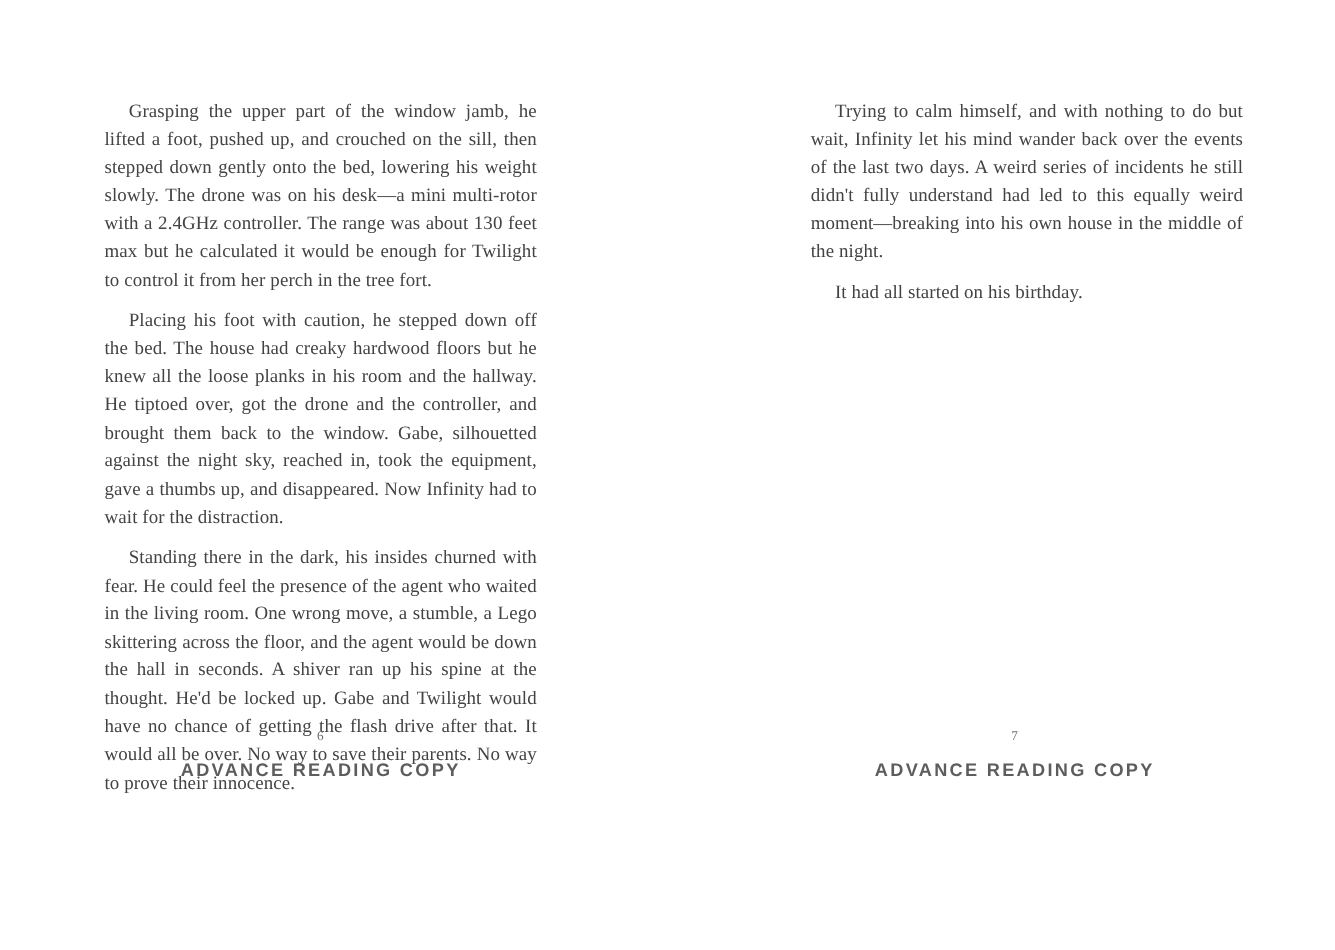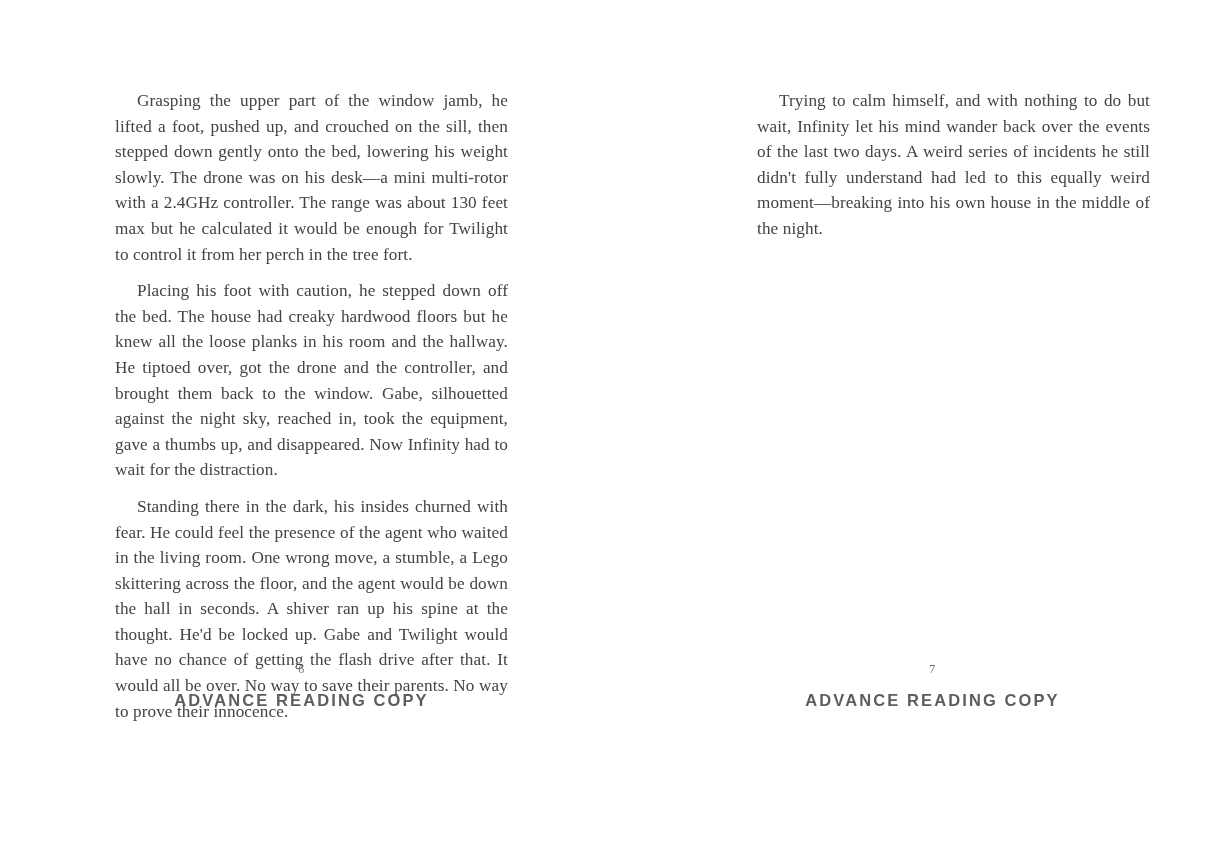--- a/index.html
+++ b/index.html
@@ -19,21 +19,20 @@
     width: 1214px;
     height: 864px;
     display: flex;
     box-sizing: border-box;
   }
   .page {
     position: relative;
     width: 607px;
     height: 732px;
     box-sizing: border-box;
-    margin-left: 20px;
   }
   .page-body {
     position: absolute;
     top: 88px;
     width: 393px;
   }
   .page-left .page-body { left: 95px; }
   .page-right .page-body { left: 130px; }
 
   p.para {
@@ -88,20 +87,21 @@
     </div>
     <div class="page-footer">
       <div class="folio">6</div>
       <div class="arc">ADVANCE READING COPY</div>
     </div>
   </div>
 
   <div class="page page-right">
     <div class="page-body">
       <p class="para">Trying to calm himself, and with nothing to do but wait, Infinity let his mind wander back over the events of the last two days. A weird series of incidents he still didn't fully understand had led to this equally weird moment—breaking into his own house in the middle of the night.</p>
+      <p class="para">It had all started on his birthday.</p>
     </div>
     <div class="page-footer">
       <div class="folio">7</div>
       <div class="arc">ADVANCE READING COPY</div>
     </div>
   </div>
 
 </div>
 
 </body></html>

